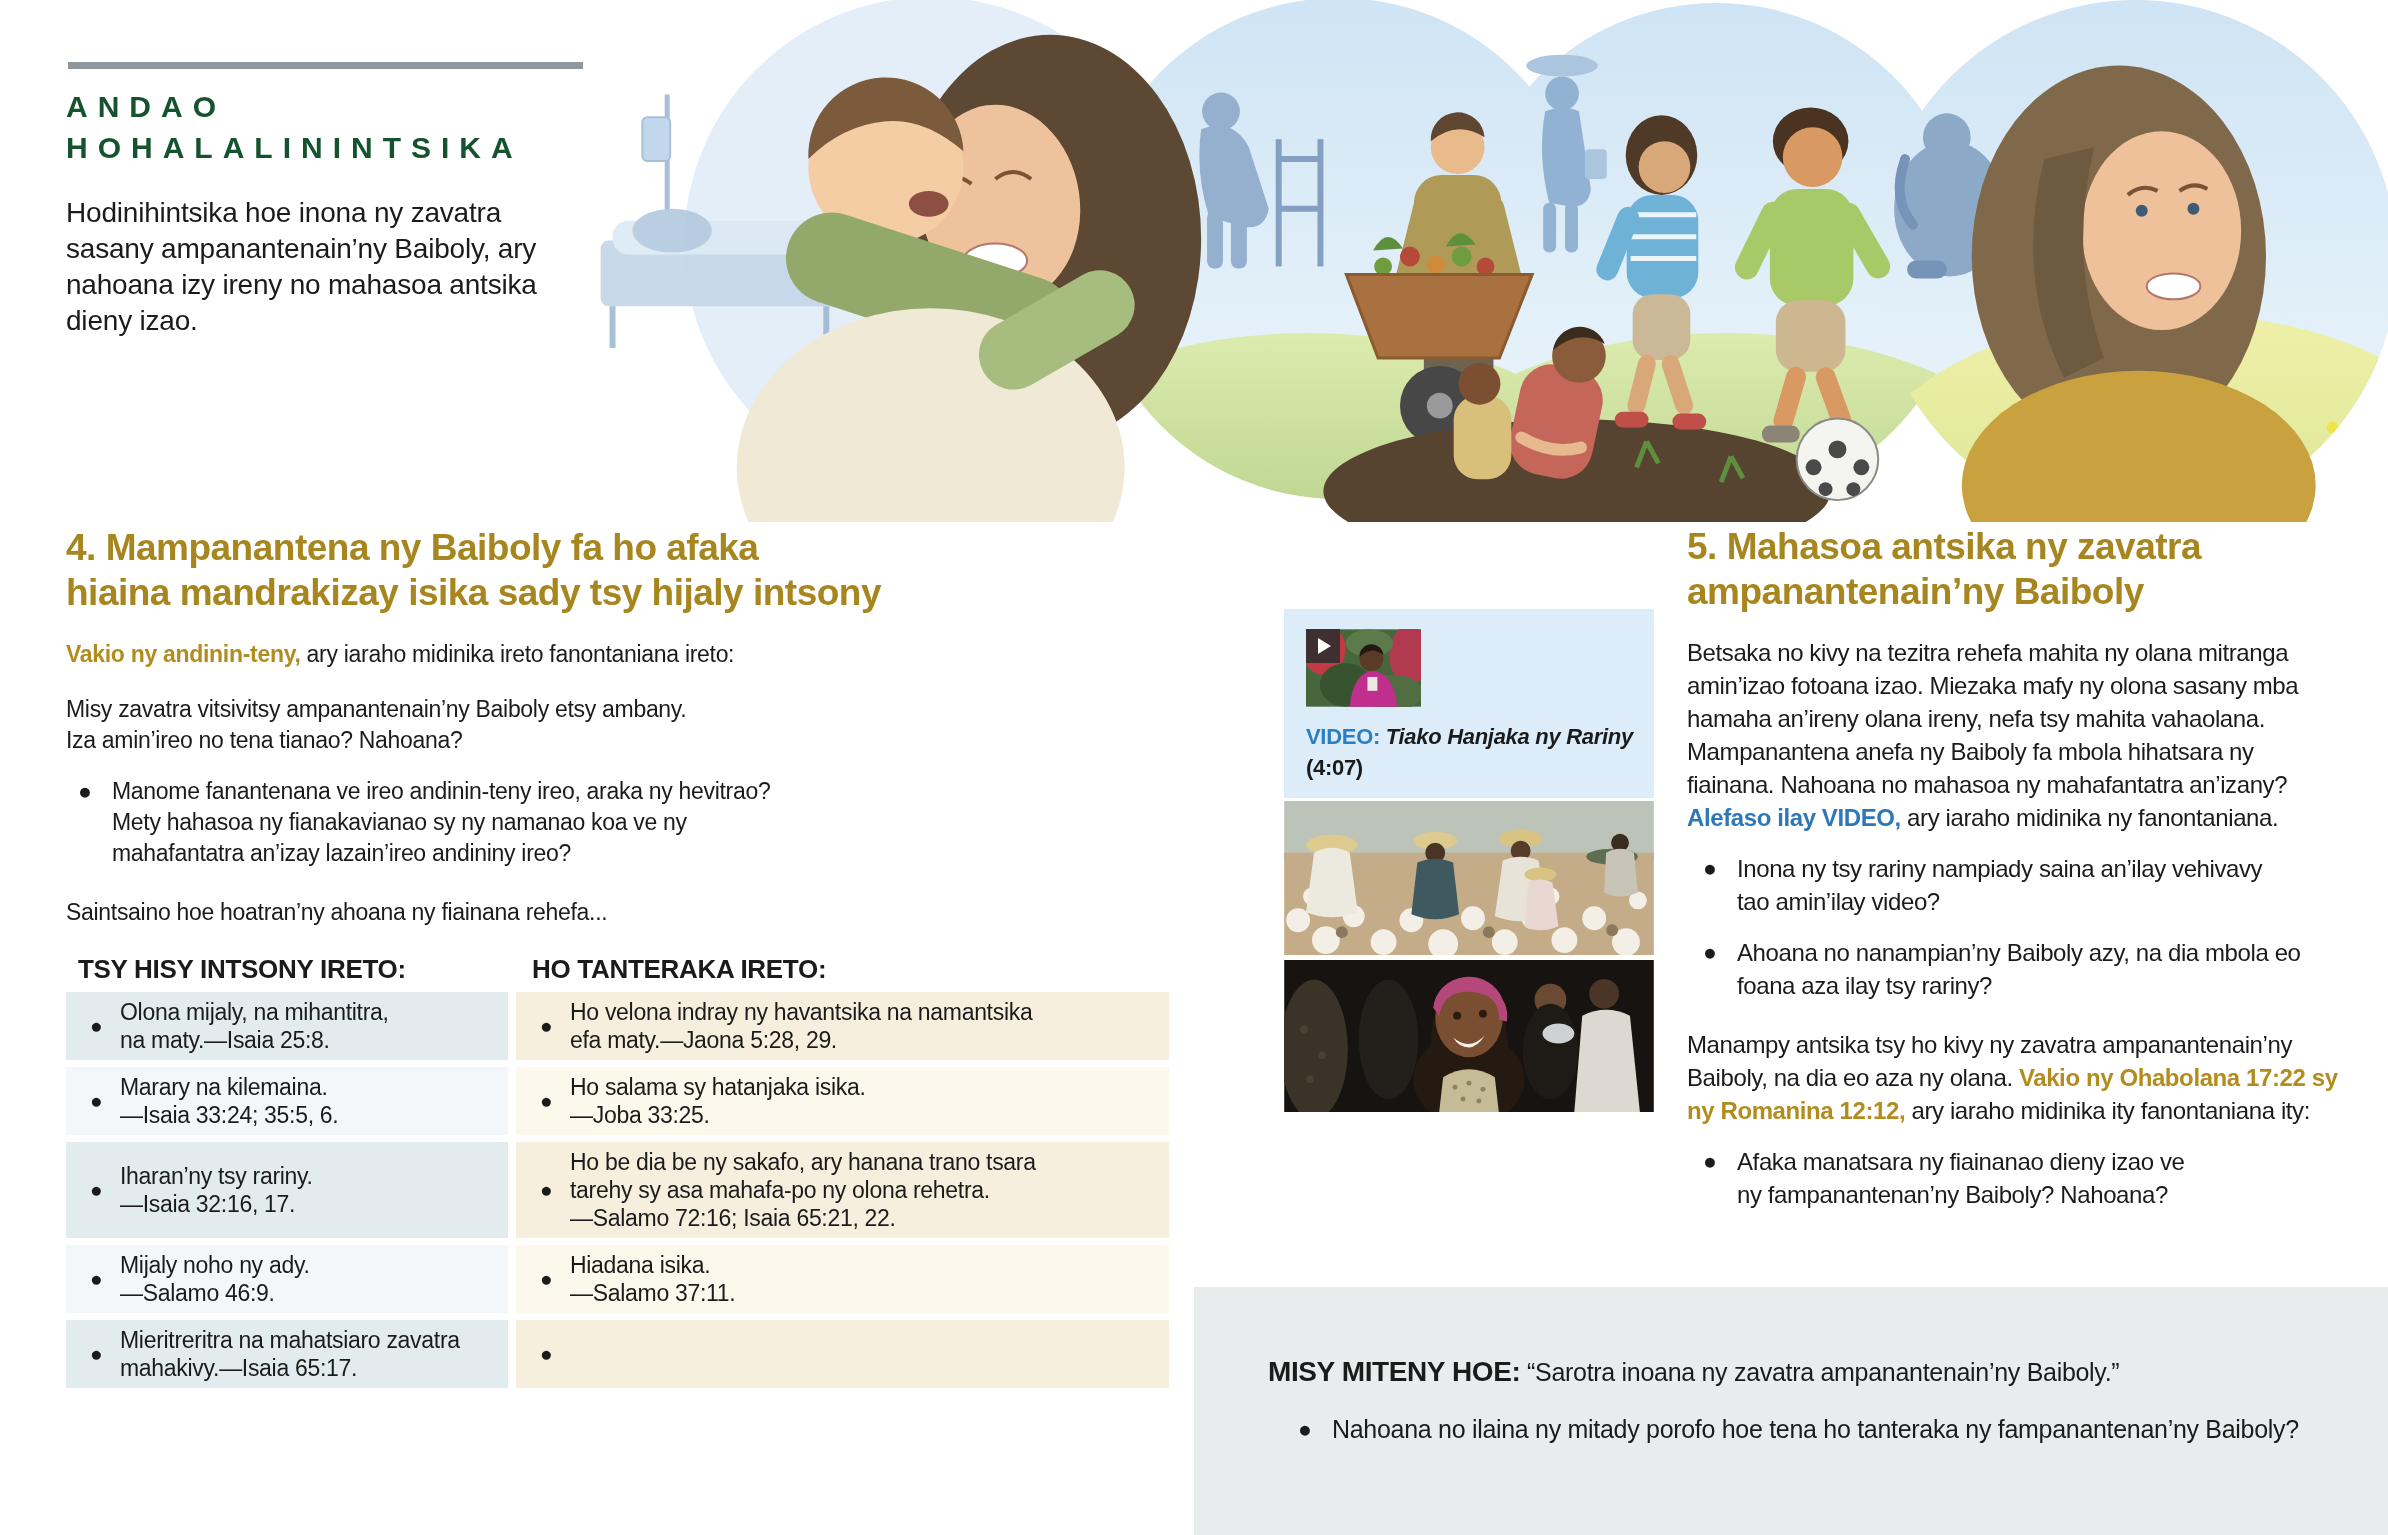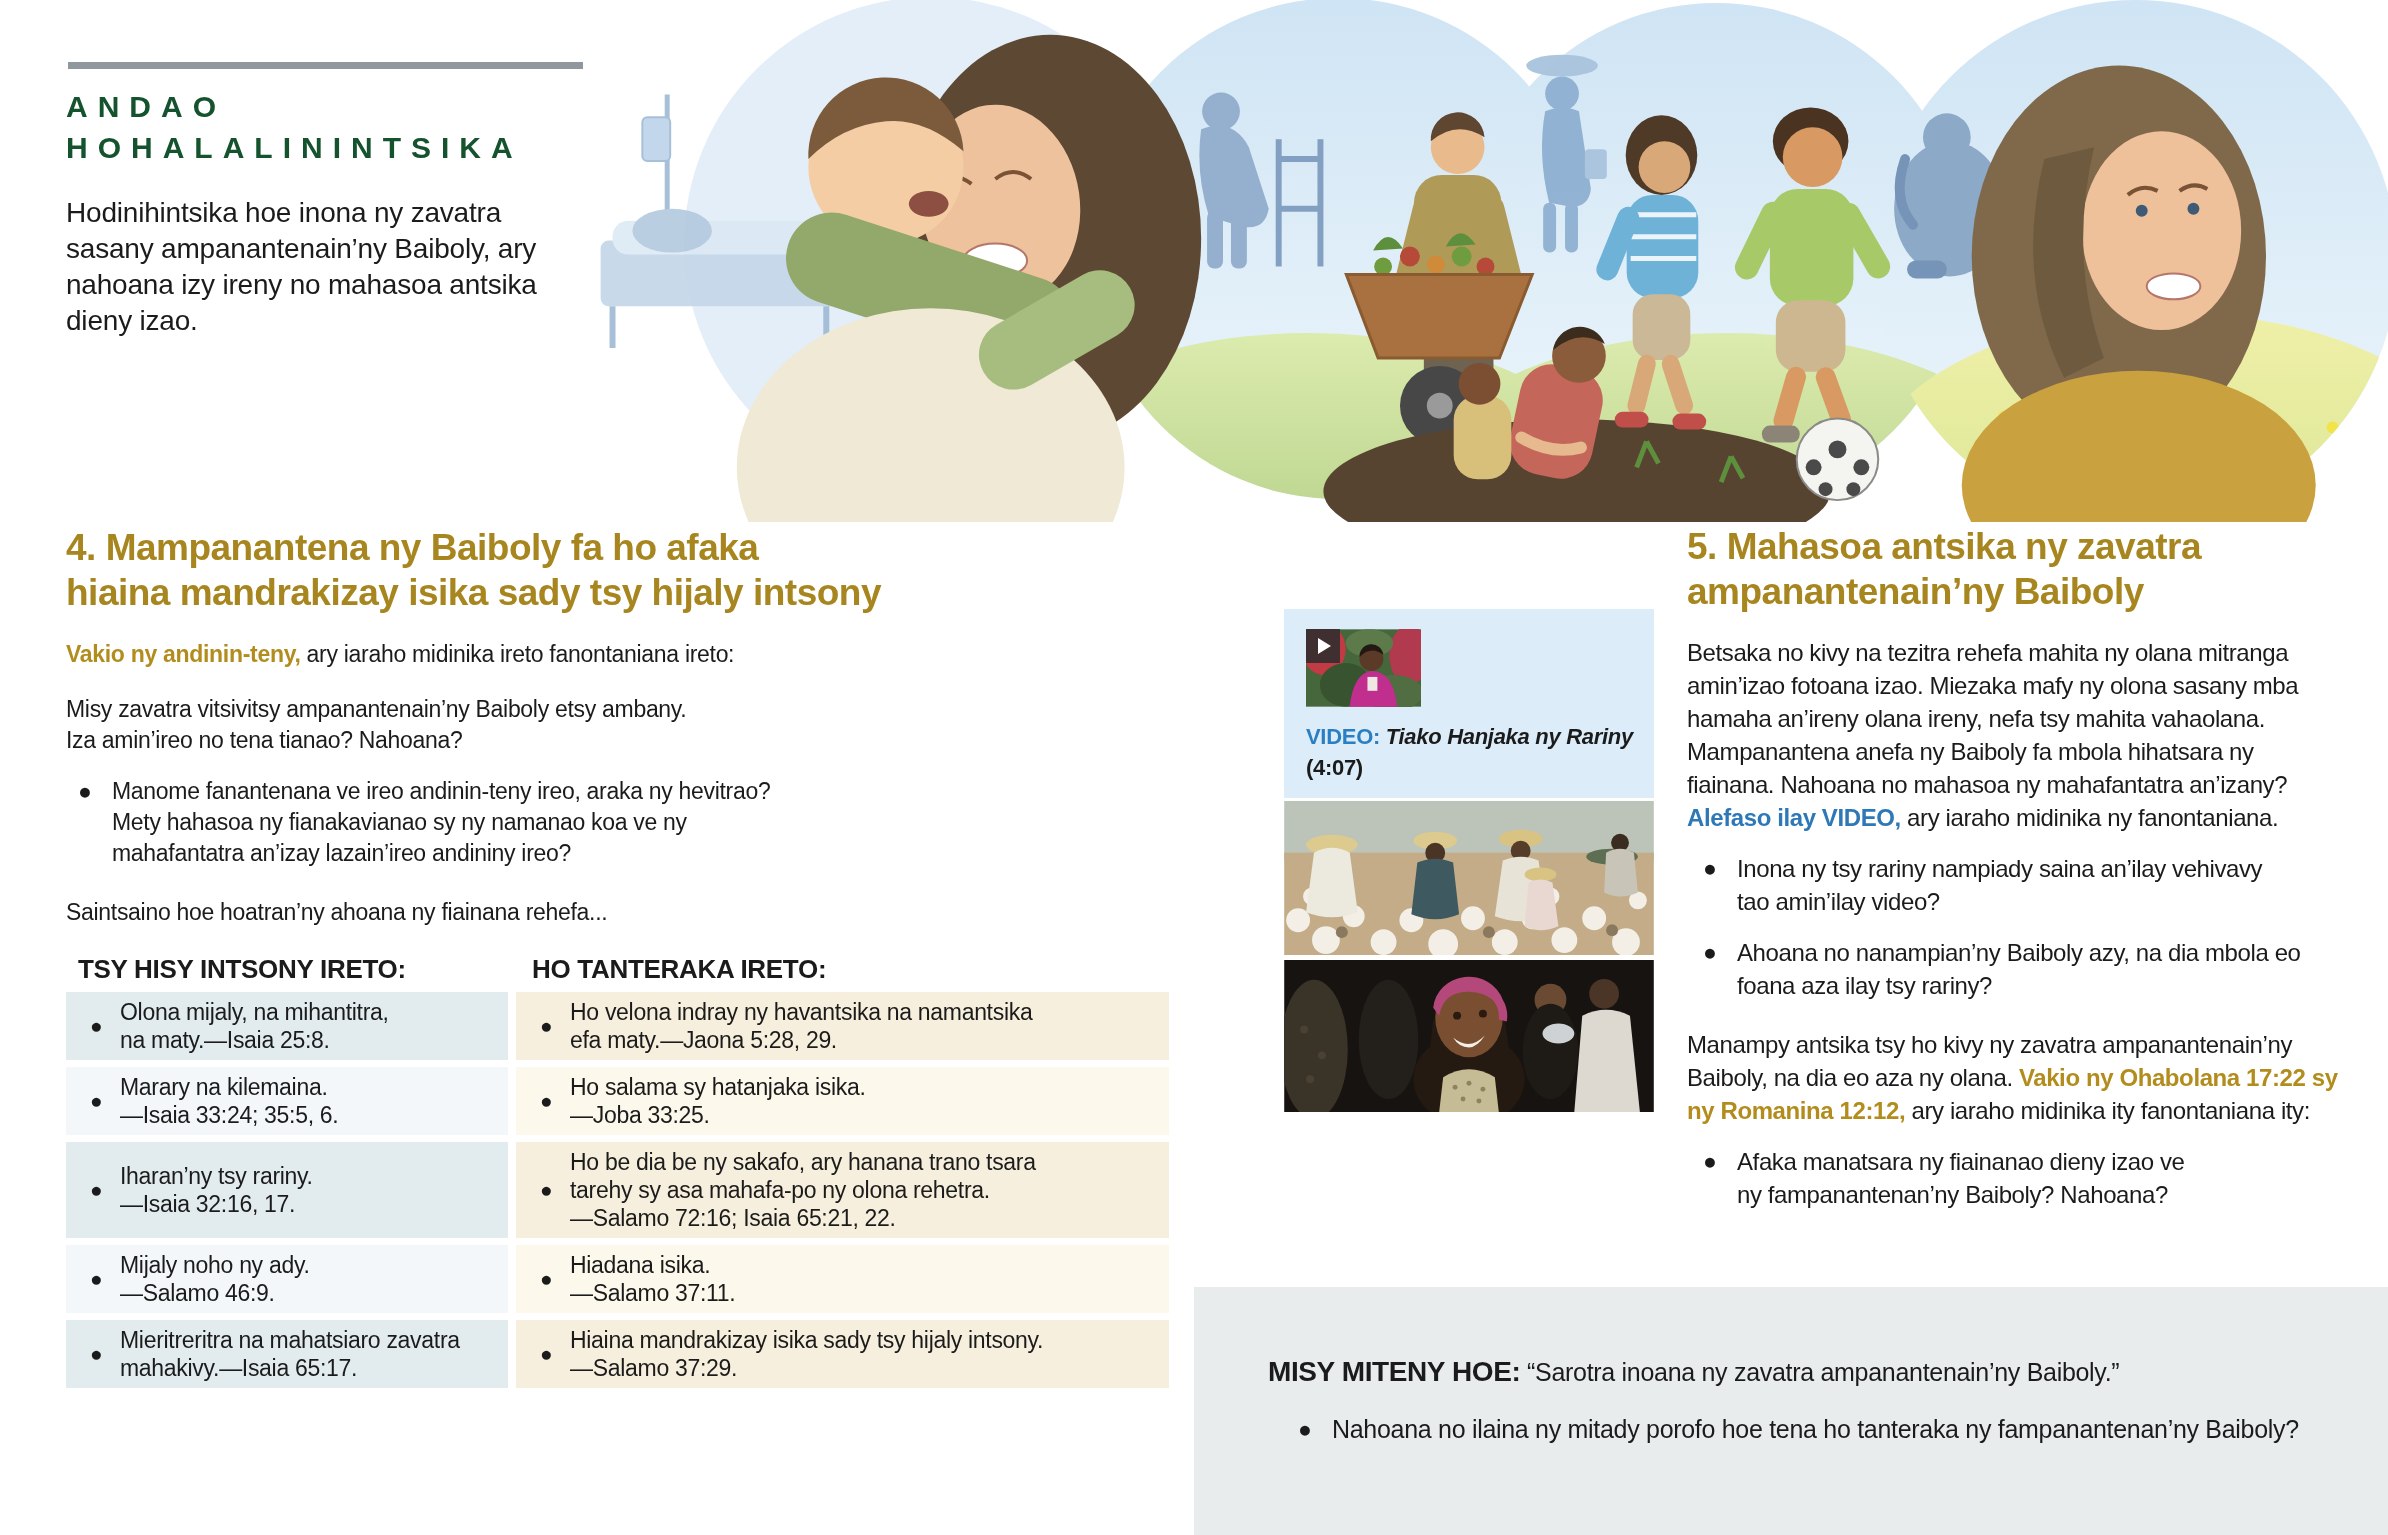--- a/index.html
+++ b/index.html
@@ -342,22 +342,20 @@
           </div>
       </div>
       <div class="tr row-dark">
         <div class="td td-left">
             <span class="bu">●</span>
             <span class="preline">Mieritreritra na mahatsiaro zavatra
 mahakivy.—Isaia 65:17.</span>
           </div>
         <div class="td td-right">
             <span class="bu">●</span>
-            <span class="preline">Hiaina mandrakizay isika sady tsy hijaly intsony.
-—Salamo 37:29.</span>
           </div>
       </div>
     </div>
   </div>
 
   <div class="video-col">
     <div class="video-box">
       <div class="thumb">
         <svg viewBox="0 0 116 78">
           <rect width="116" height="78" fill="#46663c"></rect>

